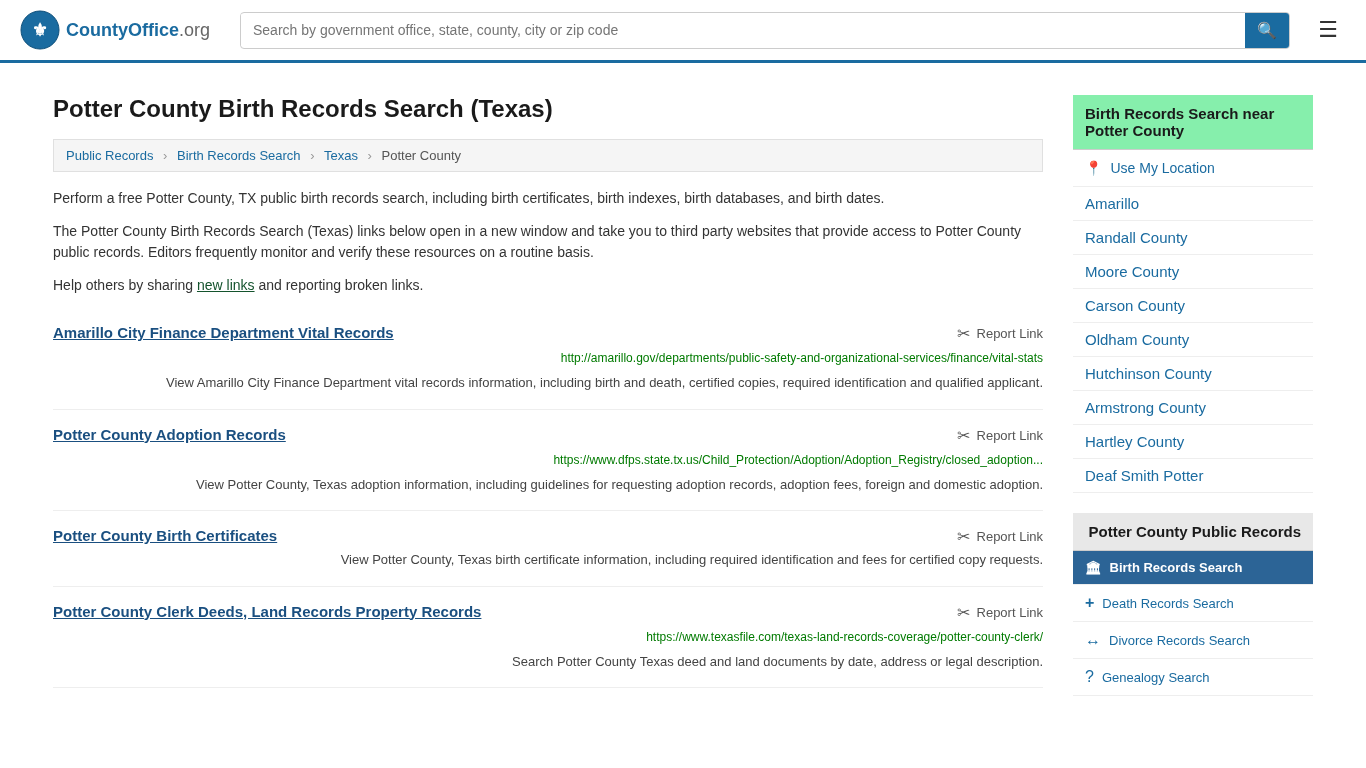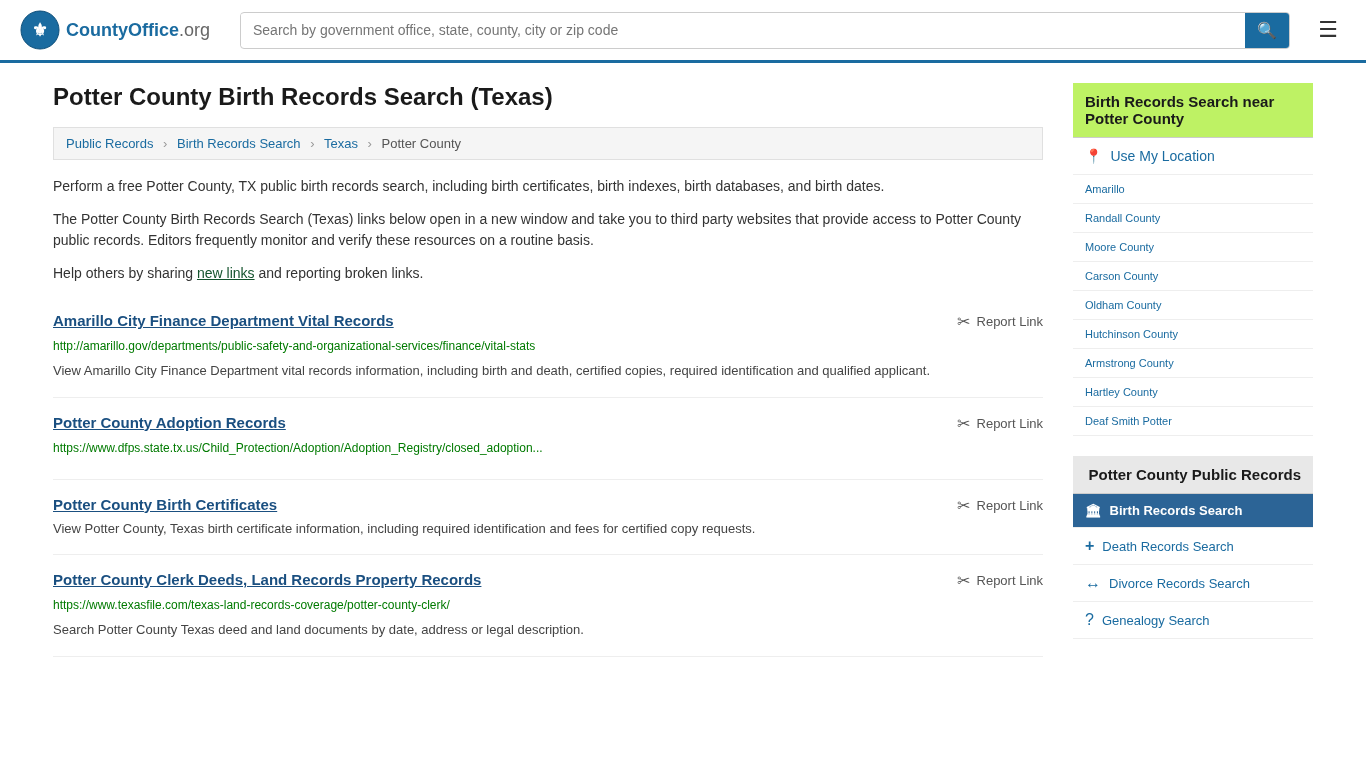--- a/index.html
+++ b/index.html
@@ -64,21 +64,21 @@
       font-size: 22px;
       color: #333;
       padding: 4px 8px;
     }
 
     
     #main-layout {
       display: flex;
       max-width: 1300px;
       margin: 0 auto;
-      padding: 20px 20px;
+      padding: 32px 20px;
       gap: 30px;
     }
 
     
     #content {
       flex: 1;
     }
     #page-title {
       font-size: 24px;
       font-weight: bold;
@@ -109,20 +109,21 @@
       line-height: 1.5;
     }
     .desc-text a {
       color: #14532d;
     }
 
     
     .record-item {
       border-bottom: 1px solid #eee;
       padding: 16px 0;
+      text-align: right;
     }
     .record-item-header {
       display: flex;
       justify-content: space-between;
       align-items: flex-start;
     }
     .record-title {
       font-size: 15px;
       font-weight: bold;
       color: #1a4f80;
@@ -154,21 +155,21 @@
     
     #sidebar {
       width: 240px;
       min-width: 240px;
     }
 
     .sidebar-section {
       margin-bottom: 20px;
     }
     .sidebar-section-title {
-      background: #bef264;
+      background: #86efac;
       font-size: 15px;
       font-weight: bold;
       padding: 10px 12px;
       color: #1a1a1a;
       border-bottom: 1px solid #ccc;
     }
     .sidebar-location-btn {
       display: flex;
       align-items: center;
       gap: 8px;
@@ -176,21 +177,21 @@
       color: #1a6ba0;
       cursor: pointer;
       font-size: 14px;
       border-bottom: 1px solid #eee;
     }
     .sidebar-link {
       display: block;
       padding: 8px 12px;
       color: #1a6ba0;
       text-decoration: none;
-      font-size: 11px;
+      font-size: 15px;
       border-bottom: 1px solid #eee;
       cursor: pointer;
     }
 
     .sidebar-records-section {
       margin-top: 10px;
       text-align: right;
     }
     .sidebar-records-title {
       background: #e8e8e8;
@@ -281,20 +282,21 @@
 
       <div class="record-item">
         <div class="record-item-header">
           <span class="record-title">Potter County Adoption Records</span>
           <div class="report-link">
             <span style="font-size:16px;">✂</span>
             <span>Report Link</span>
           </div>
         </div>
         <div class="record-url">https://www.dfps.state.tx.us/Child_Protection/Adoption/Adoption_Registry/closed_adoption...</div>
+        <div class="record-desc">View Potter County, Texas adoption information, including guidelines for requesting adoption records, adoption fees, foreign and domestic adoption.</div>
       </div>
 
       <div class="record-item">
         <div class="record-item-header">
           <span class="record-title">Potter County Birth Certificates</span>
           <div class="report-link">
             <span style="font-size:16px;">✂</span>
             <span>Report Link</span>
           </div>
         </div>

